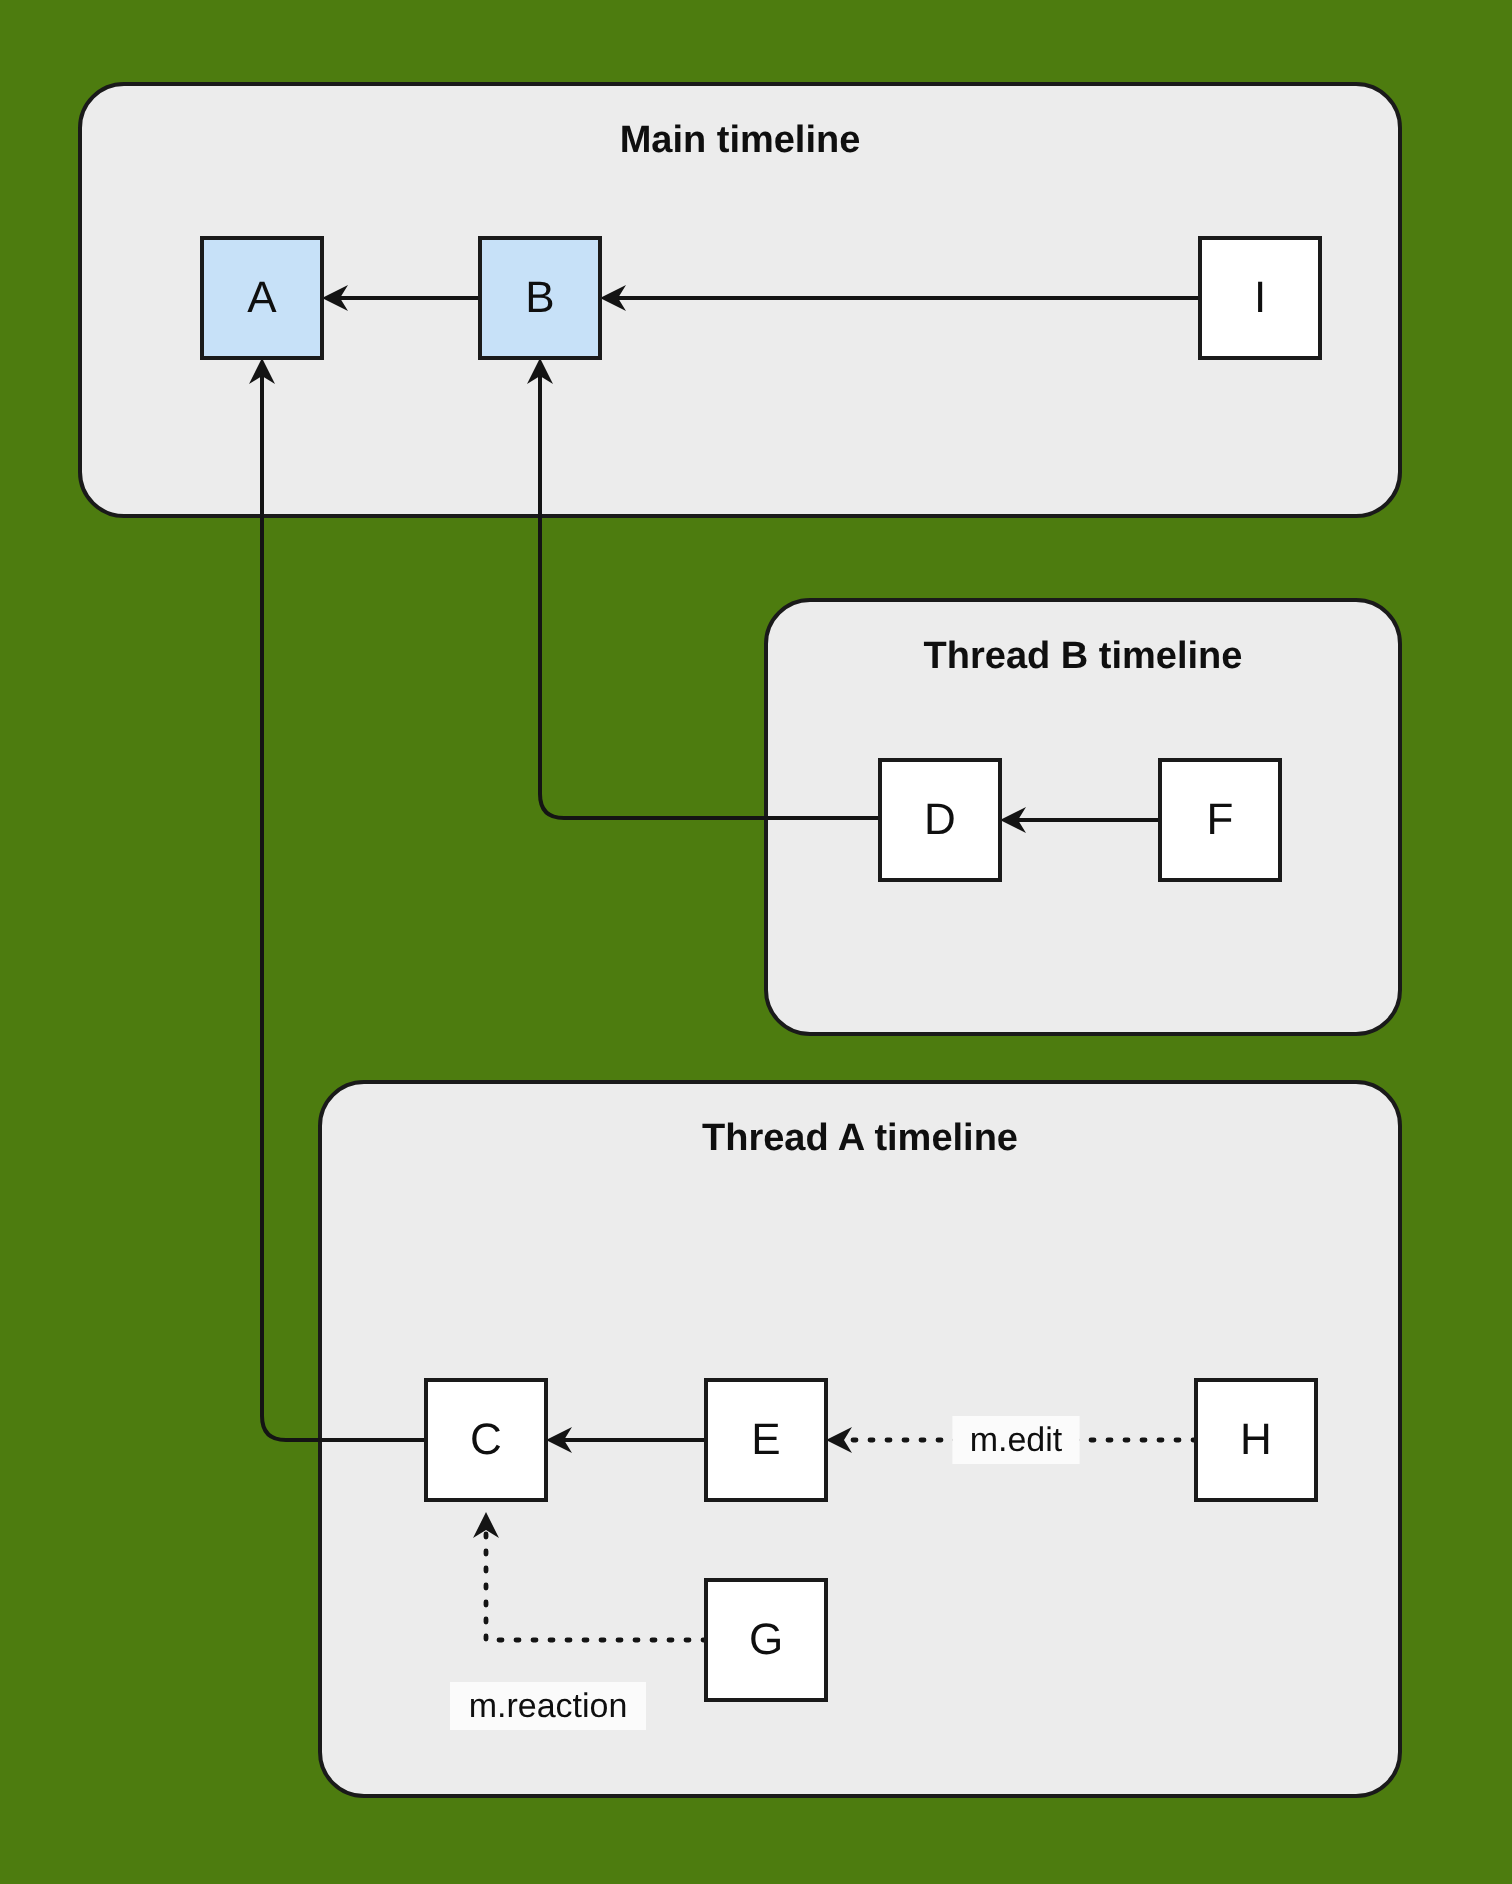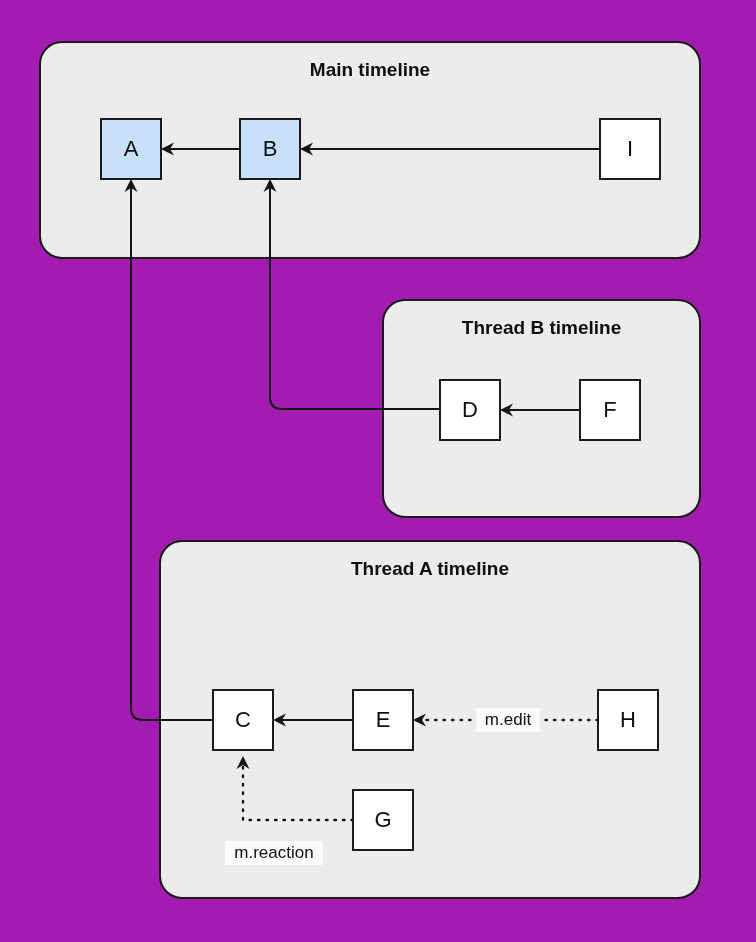--- a/index.html
+++ b/index.html
@@ -4,21 +4,21 @@
 <style>
   html, body {
     margin: 0;
     padding: 0;
     background: #ffffff;
   }
   #canvas {
     position: relative;
     width: 756px;
     height: 942px;
-    background: #a21caf;
+    background: #4d7c0f;
     font-family: "Liberation Sans", sans-serif;
     overflow: hidden;
   }
   #diagram-svg {
     position: absolute;
     left: 0;
     top: 0;
     width: 756px;
     height: 942px;
   }

